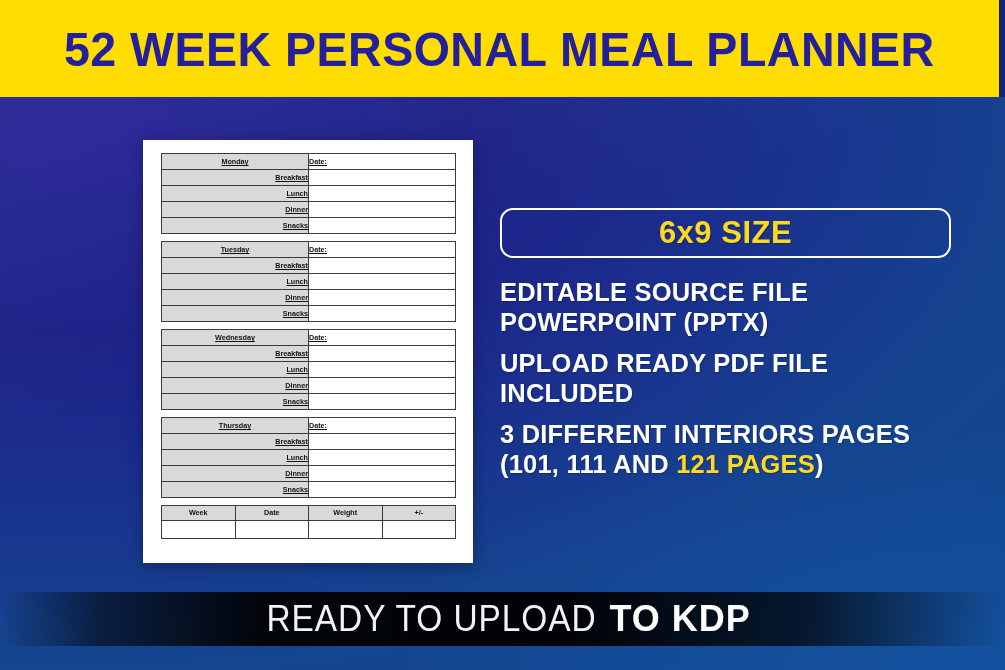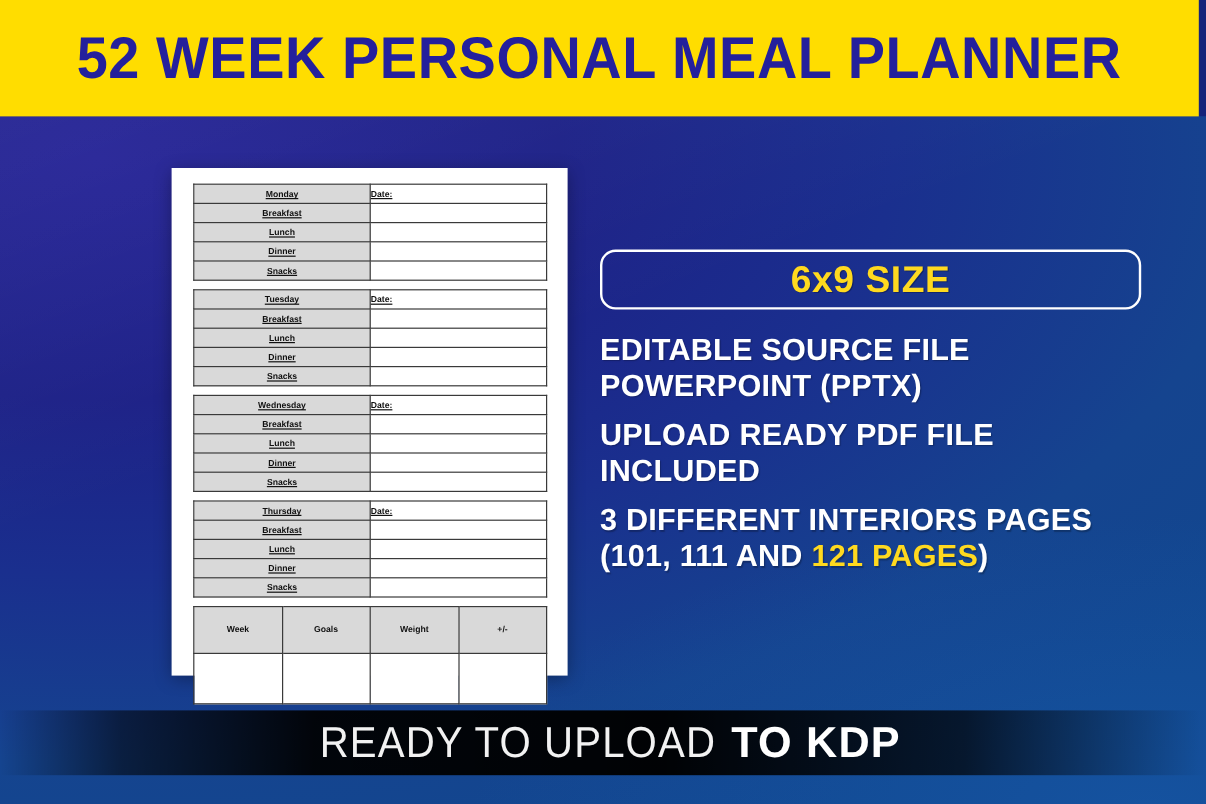--- a/index.html
+++ b/index.html
@@ -56,30 +56,30 @@
     height:15px;
     font-size:7.2px;
     font-weight:bold;
     color:#111;
     padding:0;
     line-height:15px;
     text-decoration:underline;
   }
   td.dayname{background:#d9d9d9;text-align:center;}
   td.datecell{background:#ffffff;text-align:left;padding-left:4px;}
-  td.mealname{background:#d9d9d9;text-align:center;width:65px;}
+  td.mealname{background:#d9d9d9;text-align:right;width:65px;}
   td.mealblank{background:#ffffff;}
 
   table.wtbl{
     width:295px;border-collapse:collapse;table-layout:fixed;margin-top:4px;
   }
   table.wtbl td{
     border:1.3px solid #3a3a3a;
     height:14px;font-size:7.2px;font-weight:bold;color:#111;
-    text-align:center;padding:12px;line-height:14px;
+    text-align:center;padding:0;line-height:14px;
   }
   table.wtbl td.wh{background:#d9d9d9;}
   table.wtbl td.wb{background:#ffffff;height:17px;}
 
   .goals{margin-top:7px;position:relative;height:36px;}
   .goals-label{
     font-size:9.5px;font-weight:bold;color:#111;
     position:absolute;left:0;top:0;line-height:12px;
   }
   .goals-line1{
@@ -252,21 +252,21 @@
           <td class="mealname">Snacks</td>
           <td class="mealblank"></td>
         </tr>
       </tbody>
         </table>
 
       <table class="wtbl">
         <tbody>
             <tr>
           <td class="wh">Week</td>
-          <td class="wh">Goals</td>
+          <td class="wh">Date</td>
           <td class="wh">Weight</td>
           <td class="wh">+/-</td>
         </tr>
         <tr>
           <td class="wb"></td>
           <td class="wb"></td>
           <td class="wb"></td>
           <td class="wb"></td>
         </tr>
       </tbody>

